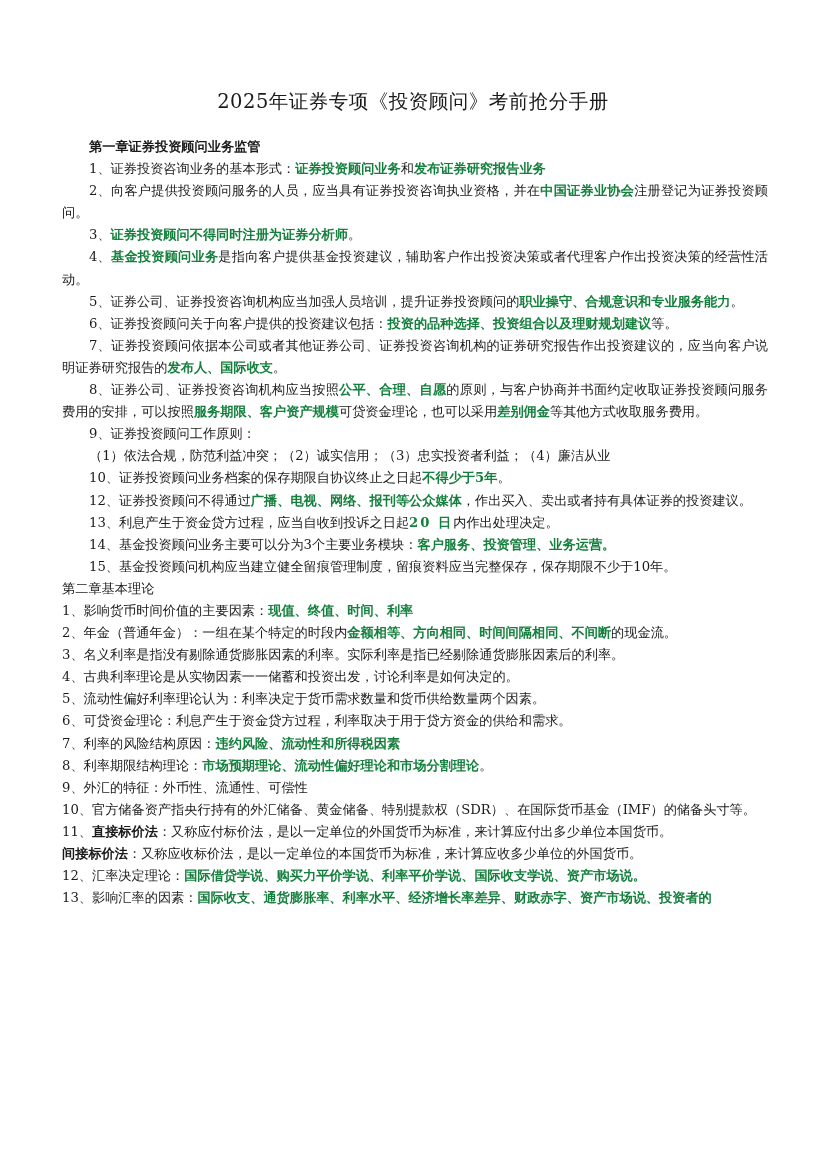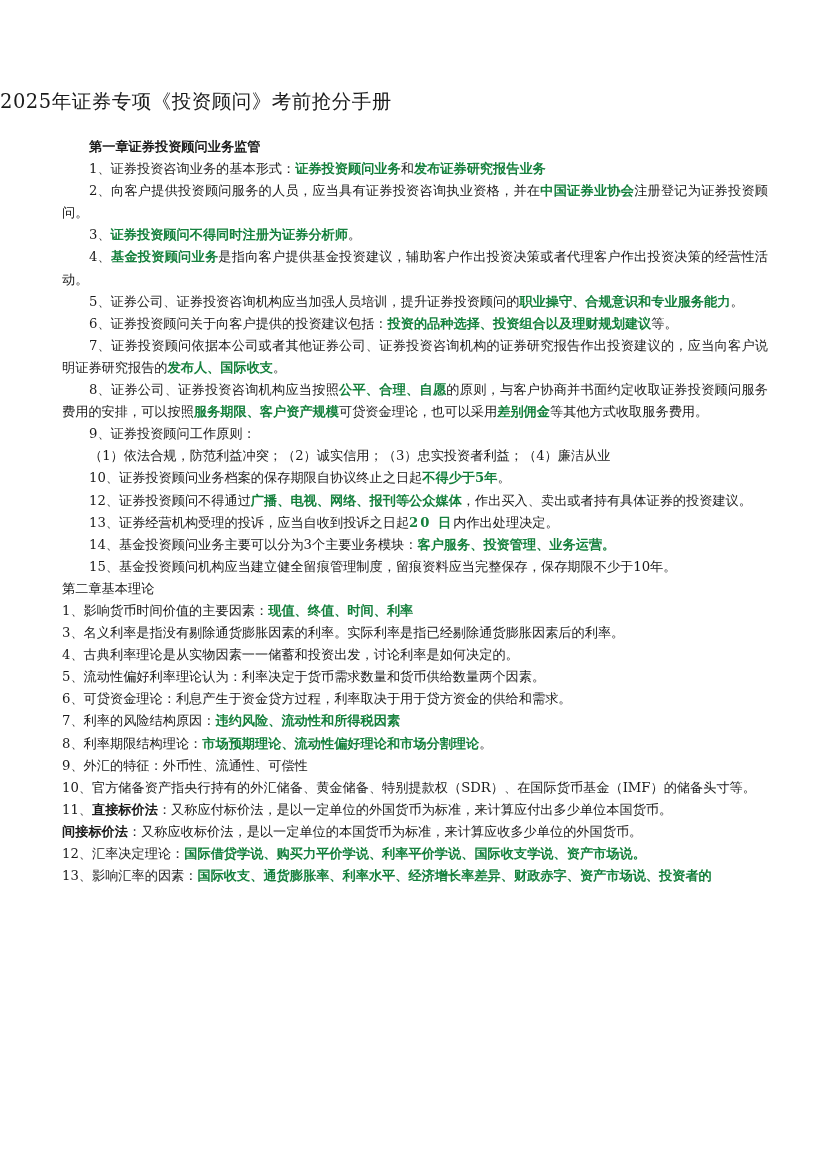--- a/index.html
+++ b/index.html
@@ -10,20 +10,21 @@
   .page {
     position: relative;
     width: 830px;
     height: 1175px;
     background: #ffffff;
     overflow: hidden;
     font-family: "DejaVu Serif", "Liberation Serif", serif;
     color: #1a1a1a;
   }
   .doc-title {
+    text-align: center;
     font-size: 19.5px;
     font-weight: normal;
     letter-spacing: 0.5px;
     margin: 0;
     padding: 0;
     position: absolute;
     top: 88px;
     left: 0;
     right: 4px;
     color: #1a1a1a;
@@ -100,30 +101,31 @@
 
     <p class="ln"><span>9、</span><span>证券投资顾问工作原则：</span></p>
 
     <p class="ln"><span>（1）依法合规，防范利益冲突；（2）诚实信用；（3）忠实投资者利益；（4）廉洁从业</span></p>
 
     <p class="ln"><span>10、</span><span>证券投资顾问业务档案的保存期限自协议终止之日起</span><span class="hl">不得少于5年</span><span>。</span></p>
 
 
     <p class="ln"><span>12、</span><span>证券投资顾问不得通过</span><span class="hl">广播、电视、网络、报刊等公众媒体</span><span>，作出买入、卖出或者持有具体证券的投资建议。</span></p>
 
-    <p class="ln"><span>13、</span><span>证券经营机构受理的投诉，应当自收到投诉之日起</span><span class="hl spaced">20 日</span><span>内作出处理决定。</span></p>
+    <p class="ln"><span>13、</span><span>利息产生于资金贷方过程，应当自收到投诉之日起</span><span class="hl spaced">20 日</span><span>内作出处理决定。</span></p>
 
     <p class="ln"><span>14、</span><span>基金投资顾问业务主要可以分为3个主要业务模块：</span><span class="hl">客户服务、投资管理、业务运营。</span></p>
 
     <p class="ln"><span>15、</span><span>基金投资顾问机构应当建立健全留痕管理制度，留痕资料应当完整保存，保存期限不少于10年。</span></p>
 
     <p class="ln chapter2">第二章基本理论</p>
 
     <p class="ln noindent"><span>1、</span><span>影响货币时间价值的主要因素：</span><span class="hl">现值、终值、时间、利率</span></p>
 
+    <p class="ln noindent"><span>2、</span><span>年金（普通年金）：一组在某个特定的时段内</span><span class="hl">金额相等、方向相同、时间间隔相同、不间断</span><span>的现金流。</span></p>
 
     <p class="ln noindent"><span>3、</span><span>名义利率是指没有剔除通货膨胀因素的利率。实际利率是指已经剔除通货膨胀因素后的利率。</span></p>
 
     <p class="ln noindent"><span>4、</span><span>古典利率理论是从实物因素一一储蓄和投资出发，讨论利率是如何决定的。</span></p>
 
     <p class="ln noindent"><span>5、</span><span>流动性偏好利率理论认为：利率决定于货币需求数量和货币供给数量两个因素。</span></p>
 
     <p class="ln noindent"><span>6、</span><span>可贷资金理论：利息产生于资金贷方过程，利率取决于用于贷方资金的供给和需求。</span></p>
 
     <p class="ln noindent"><span>7、</span><span>利率的风险结构原因：</span><span class="hl">违约风险、流动性和所得税因素</span></p>

